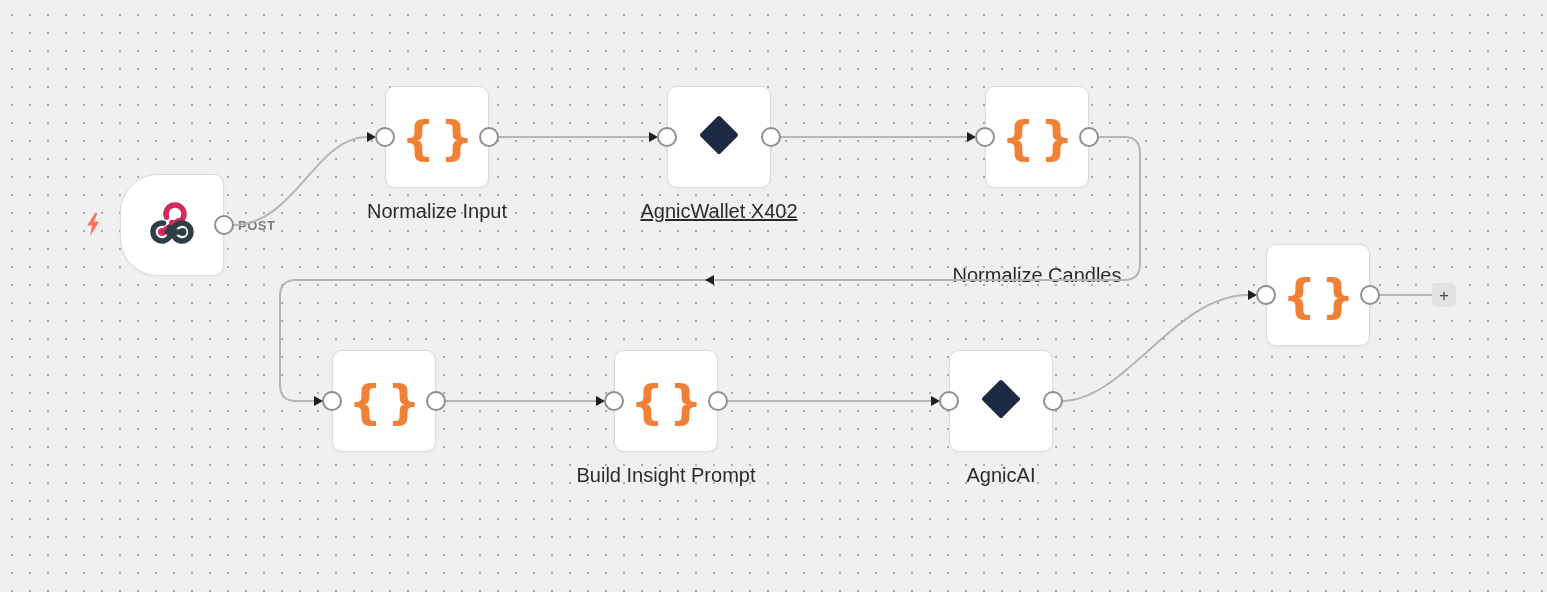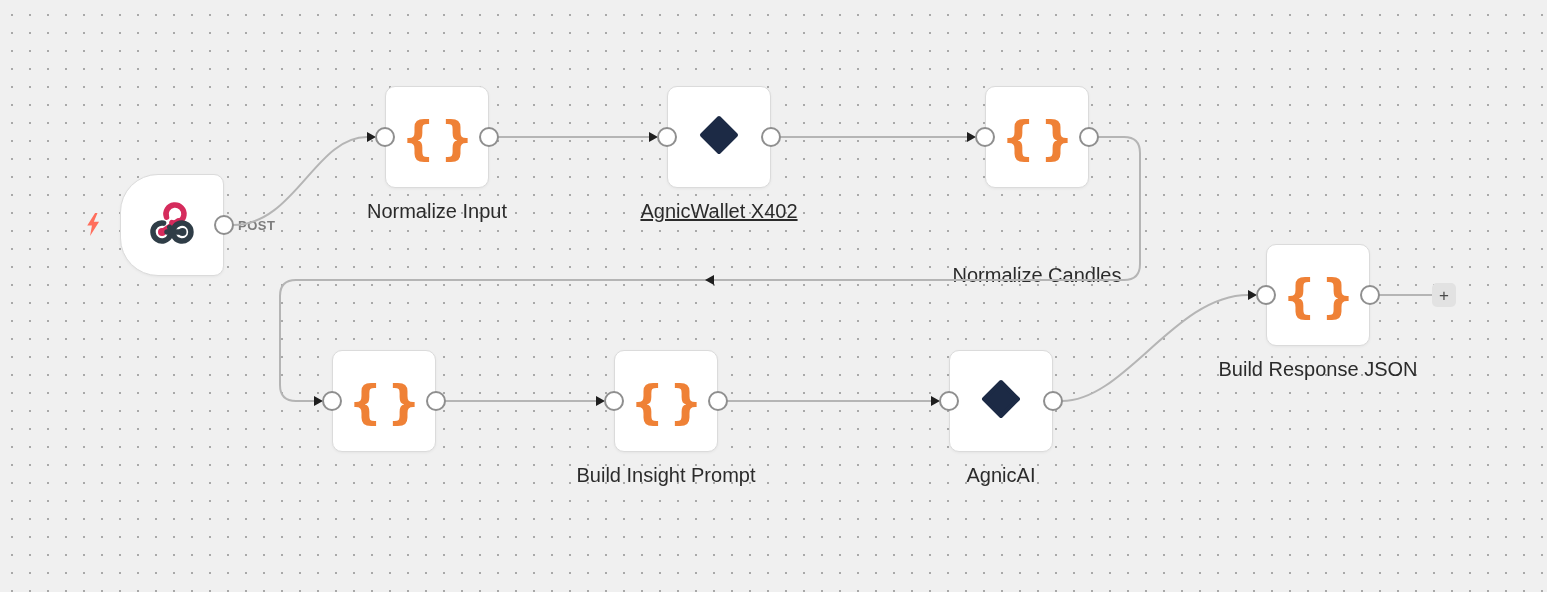--- a/index.html
+++ b/index.html
@@ -102,21 +102,20 @@
 
   <div class="node" style="left:1266px;top:244px;">
     <span class="icon-braces">{}</span>
   </div>
 
   <div class="node-label" style="left:287px;top:200px;">Normalize Input</div>
   <div class="node-label" style="left:569px;top:200px;text-decoration:underline;">AgnicWallet X402</div>
   <div class="node-label" style="left:887px;top:217px;margin-top:47px;">Normalize Candles</div>
   <div class="node-label" style="left:851px;top:464px;">AgnicAI</div>
   <div class="node-label" style="left:516px;top:464px;">Build Insight Prompt</div>
-  <div class="node-label" style="left:1168px;top:358px;">Build Response JSON</div>
 
   <div class="post-label" style="left:238px;top:218px;">POST</div>
 
   <svg class="edges" width="1547" height="592" viewBox="0 0 1547 592">
 
     <g>
       <path class="wire" d="M 233 225 C 295 225 315 137 367 137"></path>
       <polygon class="arrow" points="376,137 367,132 367,142"></polygon>
     </g>
     <g>

